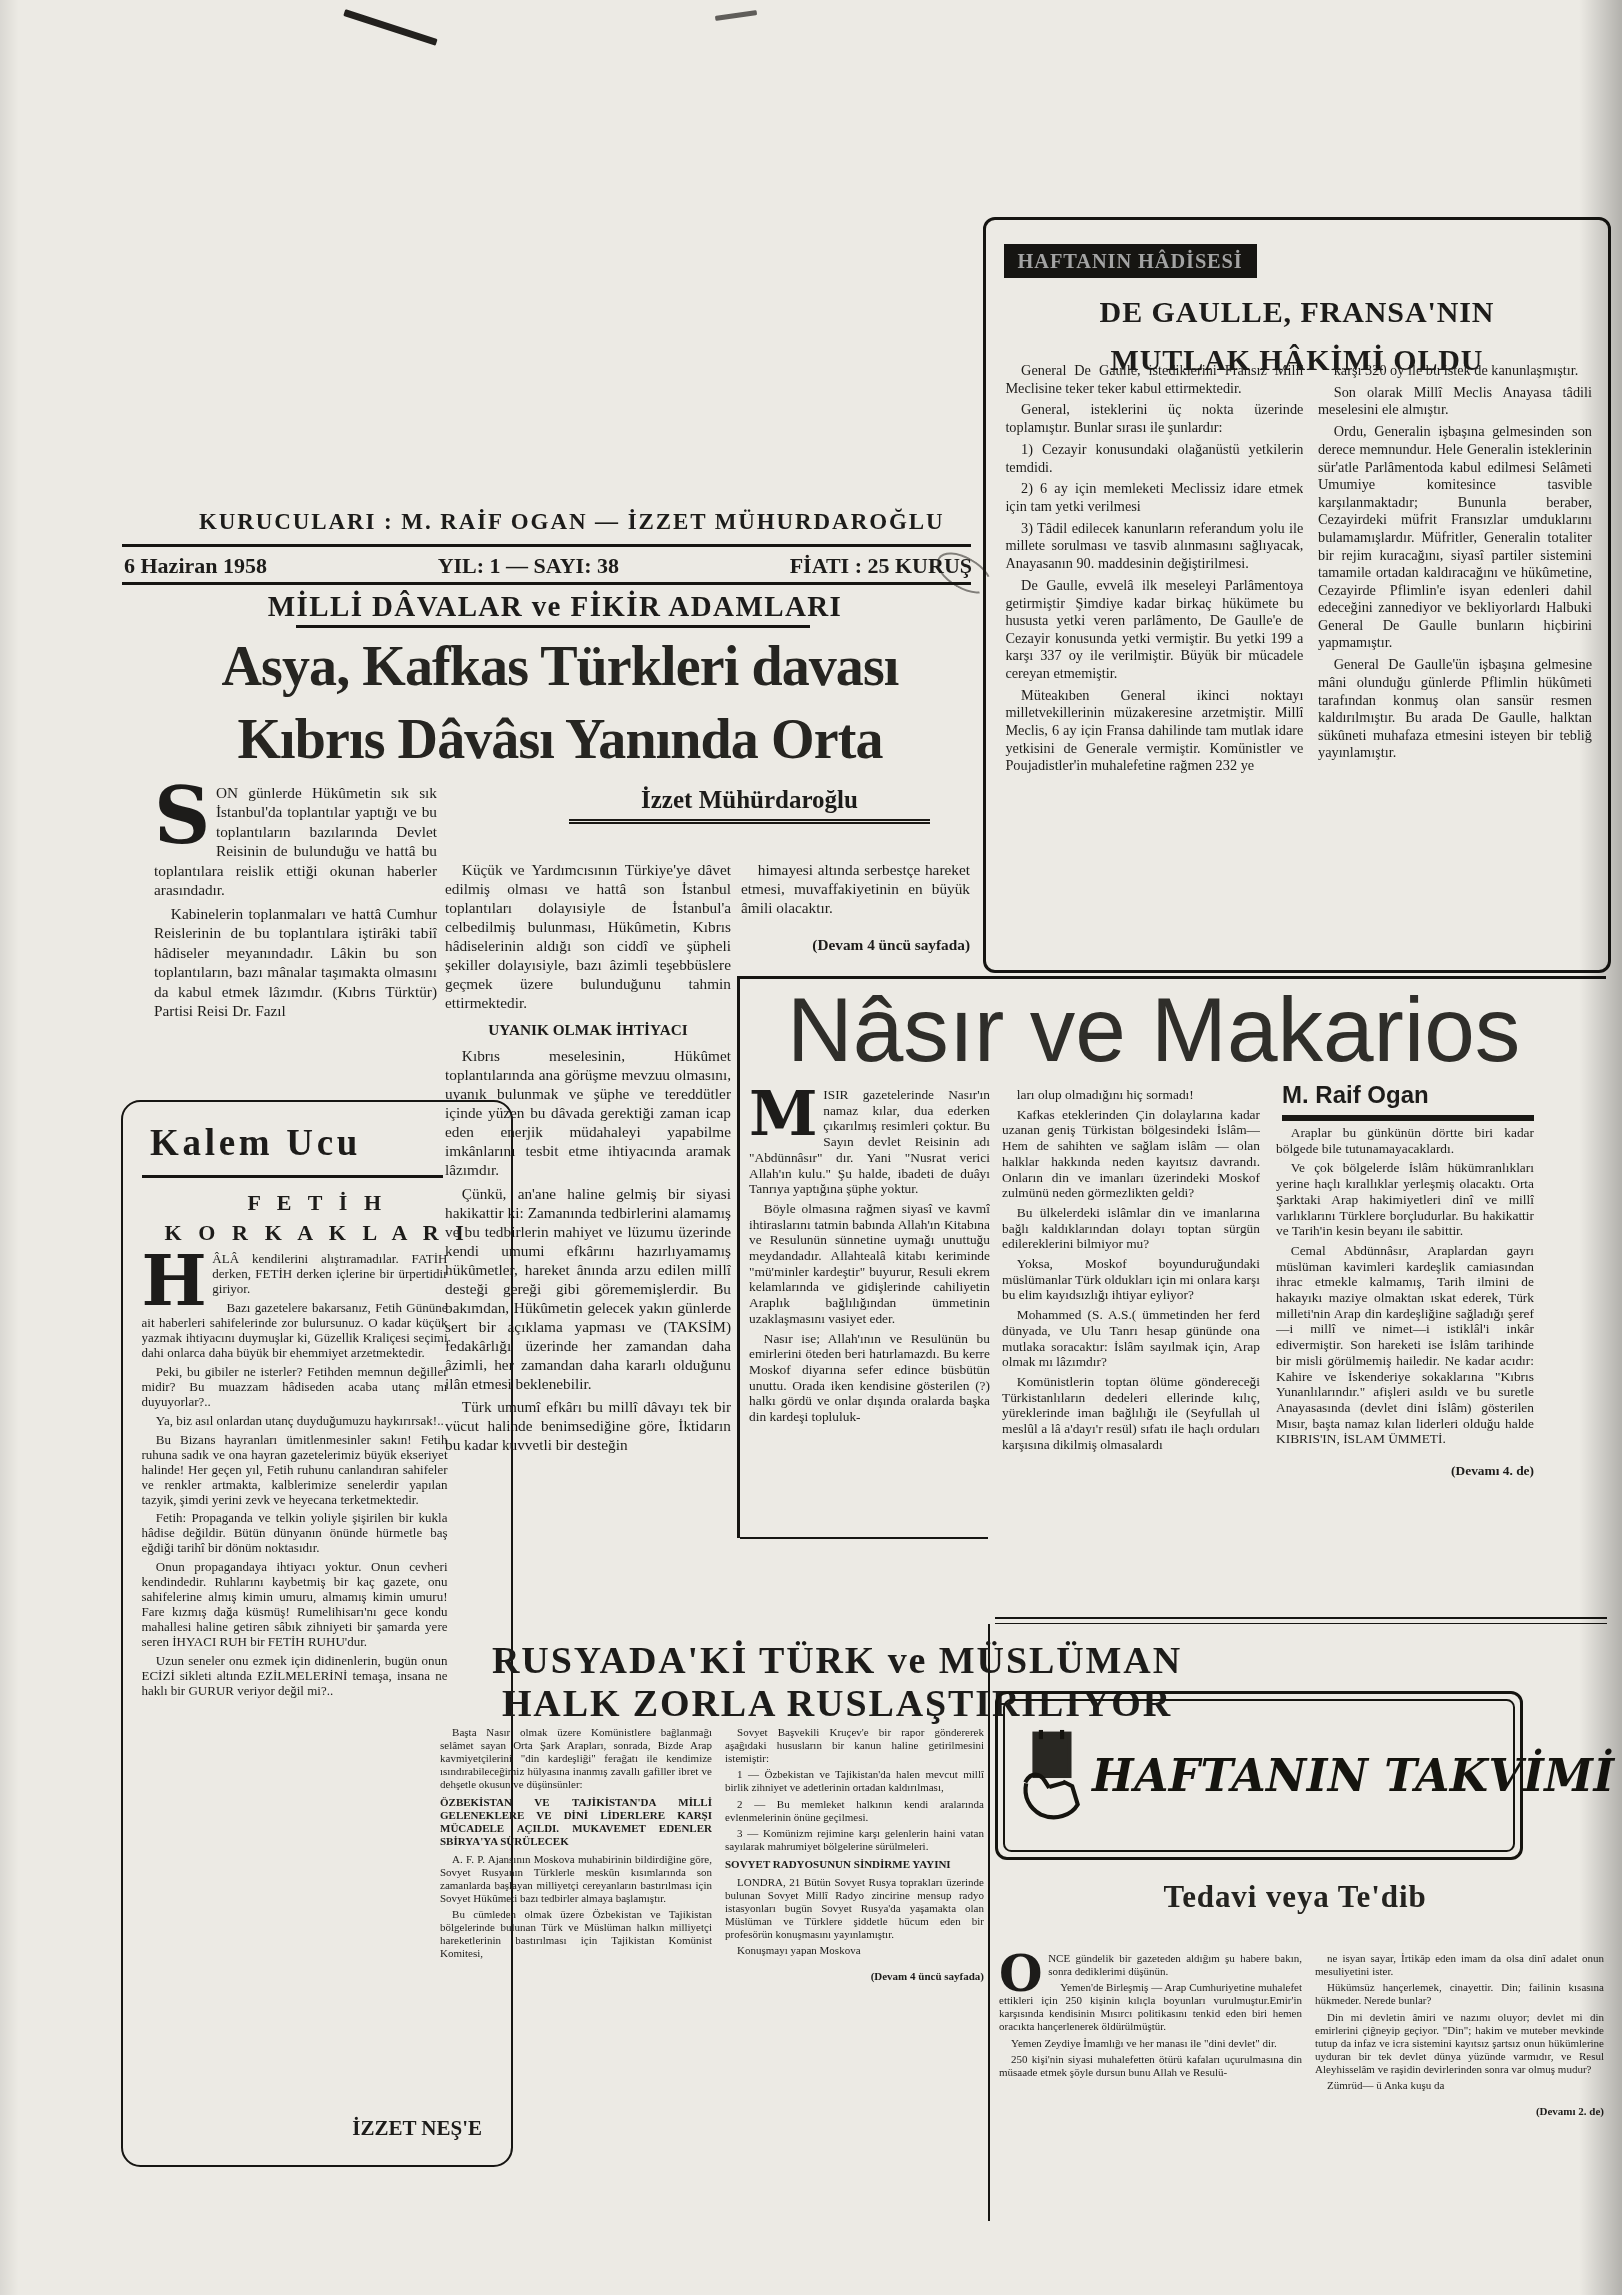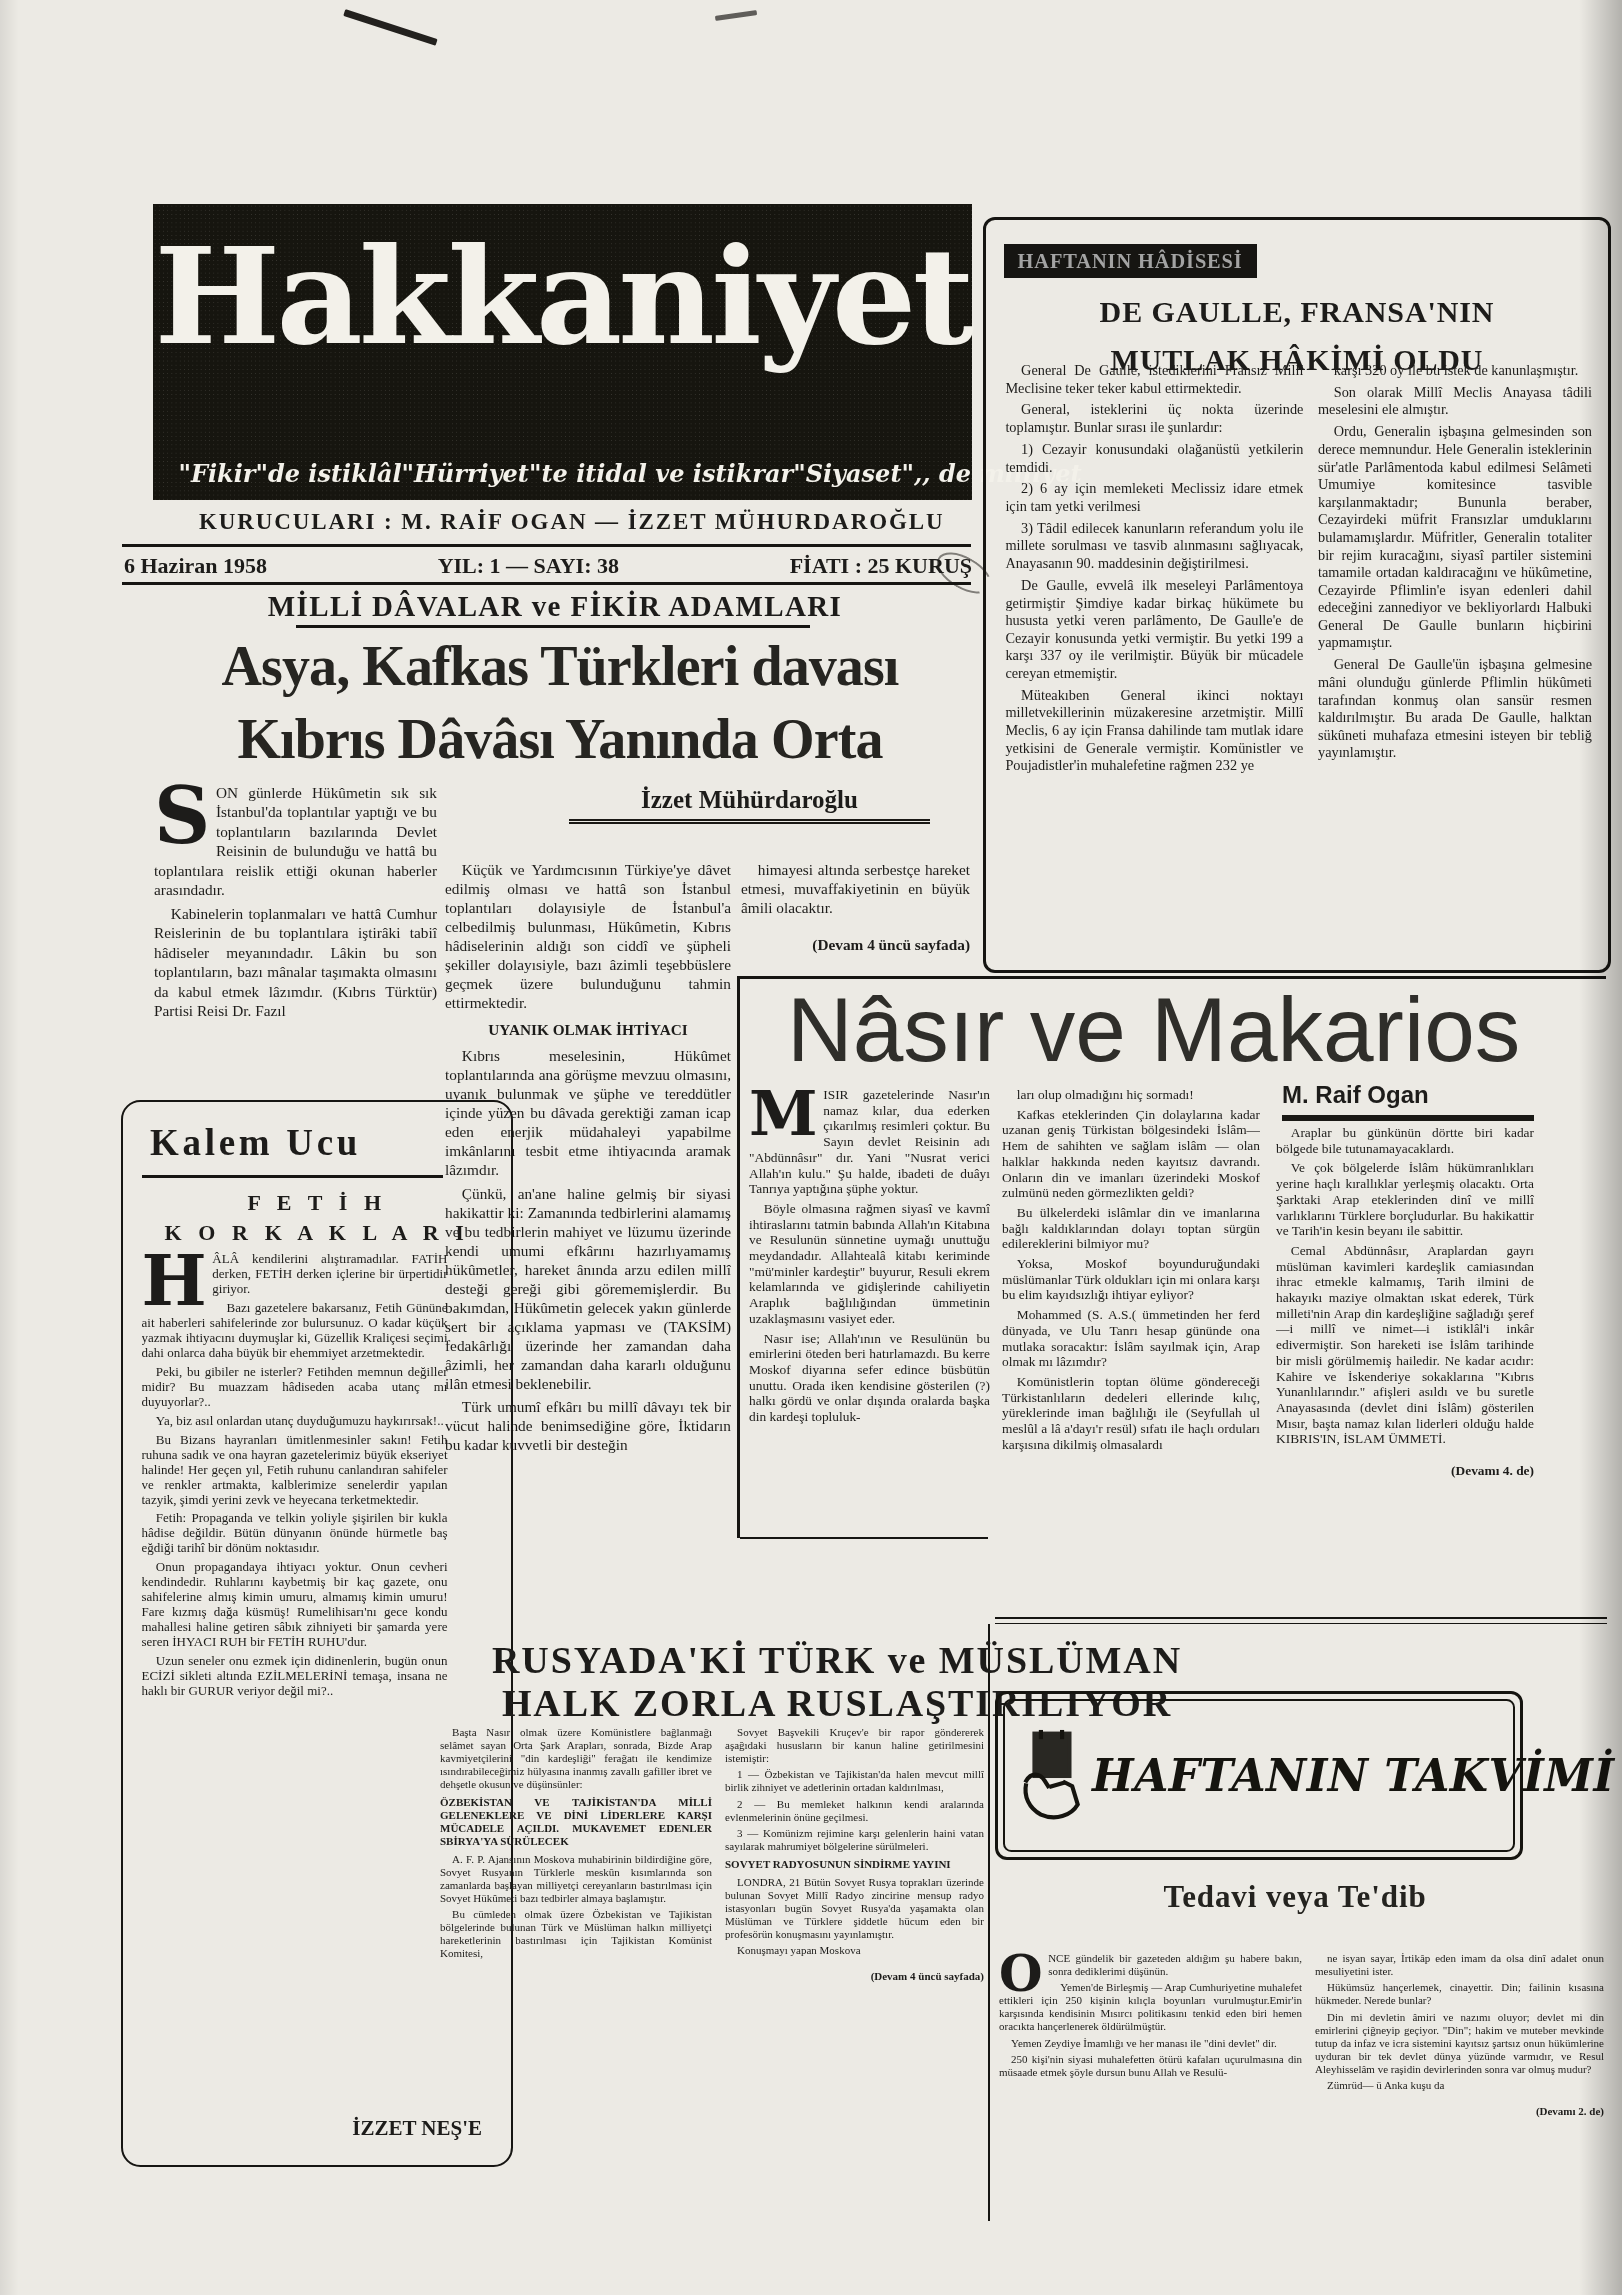--- a/index.html
+++ b/index.html
@@ -108,28 +108,20 @@
 </style>
 </head>
 <body>
 
 <div id="paper">
 
   <div class="artifact" style="left:342px;top:24px;width:97px;height:6.5px;transform:rotate(18deg);"></div>
   <div class="artifact" style="left:715px;top:13px;width:42px;height:4.6px;transform:rotate(-8deg);opacity:.7;"></div>
   <div class="artifact" style="left:934px;top:557px;width:56px;height:28px;border-radius:50%;background:transparent;border:2.8px solid rgba(40,38,34,.55);border-right-color:transparent;transform:rotate(30deg);"></div>
 
-  <div class="masthead">
-    <div class="mtitle">Hakkaniyet</div>
-    <div class="slogans">
-      <span>"Fikir"de istiklâl</span>
-      <span>"Hürriyet"te itidal ve istikrar</span>
-      <span>"Siyaset",, de milliyet</span>
-    </div>
-  </div>
 
   <div class="founders">KURUCULARI : M. RAİF OGAN — İZZET MÜHURDAROĞLU</div>
   <div class="hrule" style="left:122px;top:544px;width:849px;height:2.8px;"></div>
   <div class="dateline">
     <span>6 Haziran 1958</span>
     <span>YIL: 1 — SAYI: 38</span>
     <span>FİATI : 25 KURUŞ</span>
   </div>
   <div class="hrule" style="left:122px;top:582px;width:849px;height:2.8px;"></div>
 
@@ -229,21 +221,21 @@
   <div class="bodytext nas2">
       <p class="para">ları olup olmadığını hiç sormadı!</p>
       <p class="para">Kafkas eteklerinden Çin dolaylarına kadar uzanan geniş Türkistan bölgesindeki İslâm—Hem de sahihten ve sağlam islâm — olan halklar hakkında neden kayıtsız davrandı. Onların din ve imanları üzerindeki Moskof zulmünü neden görmezlikten geldi?</p>
       <p class="para">Bu ülkelerdeki islâmlar din ve imanlarına bağlı kaldıklarından dolayı toptan sürgün edilereklerini bilmiyor mu?</p>
       <p class="para">Yoksa, Moskof boyunduruğundaki müslümanlar Türk oldukları için mi onlara karşı bu elim kayıdsızlığı ihtiyar eyliyor?</p>
       <p class="para">Mohammed (S. A.S.( ümmetinden her ferd dünyada, ve Ulu Tanrı hesap gününde ona mutlaka soracaktır: İslâm sayılmak için, Arap olmak mı lâzımdır?</p>
       <p class="para">Komünistlerin toptan ölüme göndereceği Türkistanlıların dedeleri ellerinde kılıç, yüreklerinde iman bağlılığı ile (Seyfullah ul meslûl a lâ a'dayı'r resül) sıfatı ile haçlı orduları karşısına dikilmiş olmasalardı</p>
     </div>
   <div class="bodytext nas3">
       <p class="para">Araplar bu günkünün dörtte biri kadar bölgede bile tutunamayacaklardı.</p>
-      <p class="para">Ve çok bölgelerde İslâm hükümranlıkları yerine haçlı kırallıklar yerleşmiş olacaktı. Orta Şarktaki Arap eteklerinden dinî ve millî varlıklarını Türklere borçludurlar. Bu hakikattir ve Tarih'in kesin beyanı ile sabittir.</p>
+      <p class="para">Ve çok bölgelerde İslâm hükümranlıkları yerine haçlı kırallıklar yerleşmiş olacaktı. Orta Şarktaki Arap hakimiyetleri dinî ve millî varlıklarını Türklere borçludurlar. Bu hakikattir ve Tarih'in kesin beyanı ile sabittir.</p>
       <p class="para">Cemal Abdünnâsır, Araplardan gayrı müslüman kavimleri kardeşlik camiasından ihrac etmekle kalmamış, Tarih ilmini de hakayıkı maziye olmaktan ıskat ederek, Türk milleti'nin Arap din kardeşliğine sağladığı şeref—i millî ve nimet—i istiklâl'i inkâr edivermiştir. Son hareketi ise İslâm tarihinde bir misli görülmemiş hailedir. Ne kadar acıdır: Kahire ve İskenderiye sokaklarına "Kıbrıs Yunanlılarındır." afişleri asıldı ve bu suretle Anayasasında (devlet dini İslâm) gösterilen Mısır, başta namaz kılan liderleri olduğu halde KIBRIS'IN, İSLAM ÜMMETİ.</p>
       <p class="para cont">(Devamı 4. de)</p>
     </div>
 
   <div class="hrule" style="left:740px;top:1537px;width:248px;height:2.3px;"></div>
   <div class="drule" style="left:995px;top:1617px;width:612px;height:4.2px;"></div>
   <div class="vrule" style="left:988px;top:1624px;width:2.3px;height:597px;"></div>
 
   <div class="rus-head">
     <div>RUSYADA'Kİ TÜRK ve MÜSLÜMAN</div>

